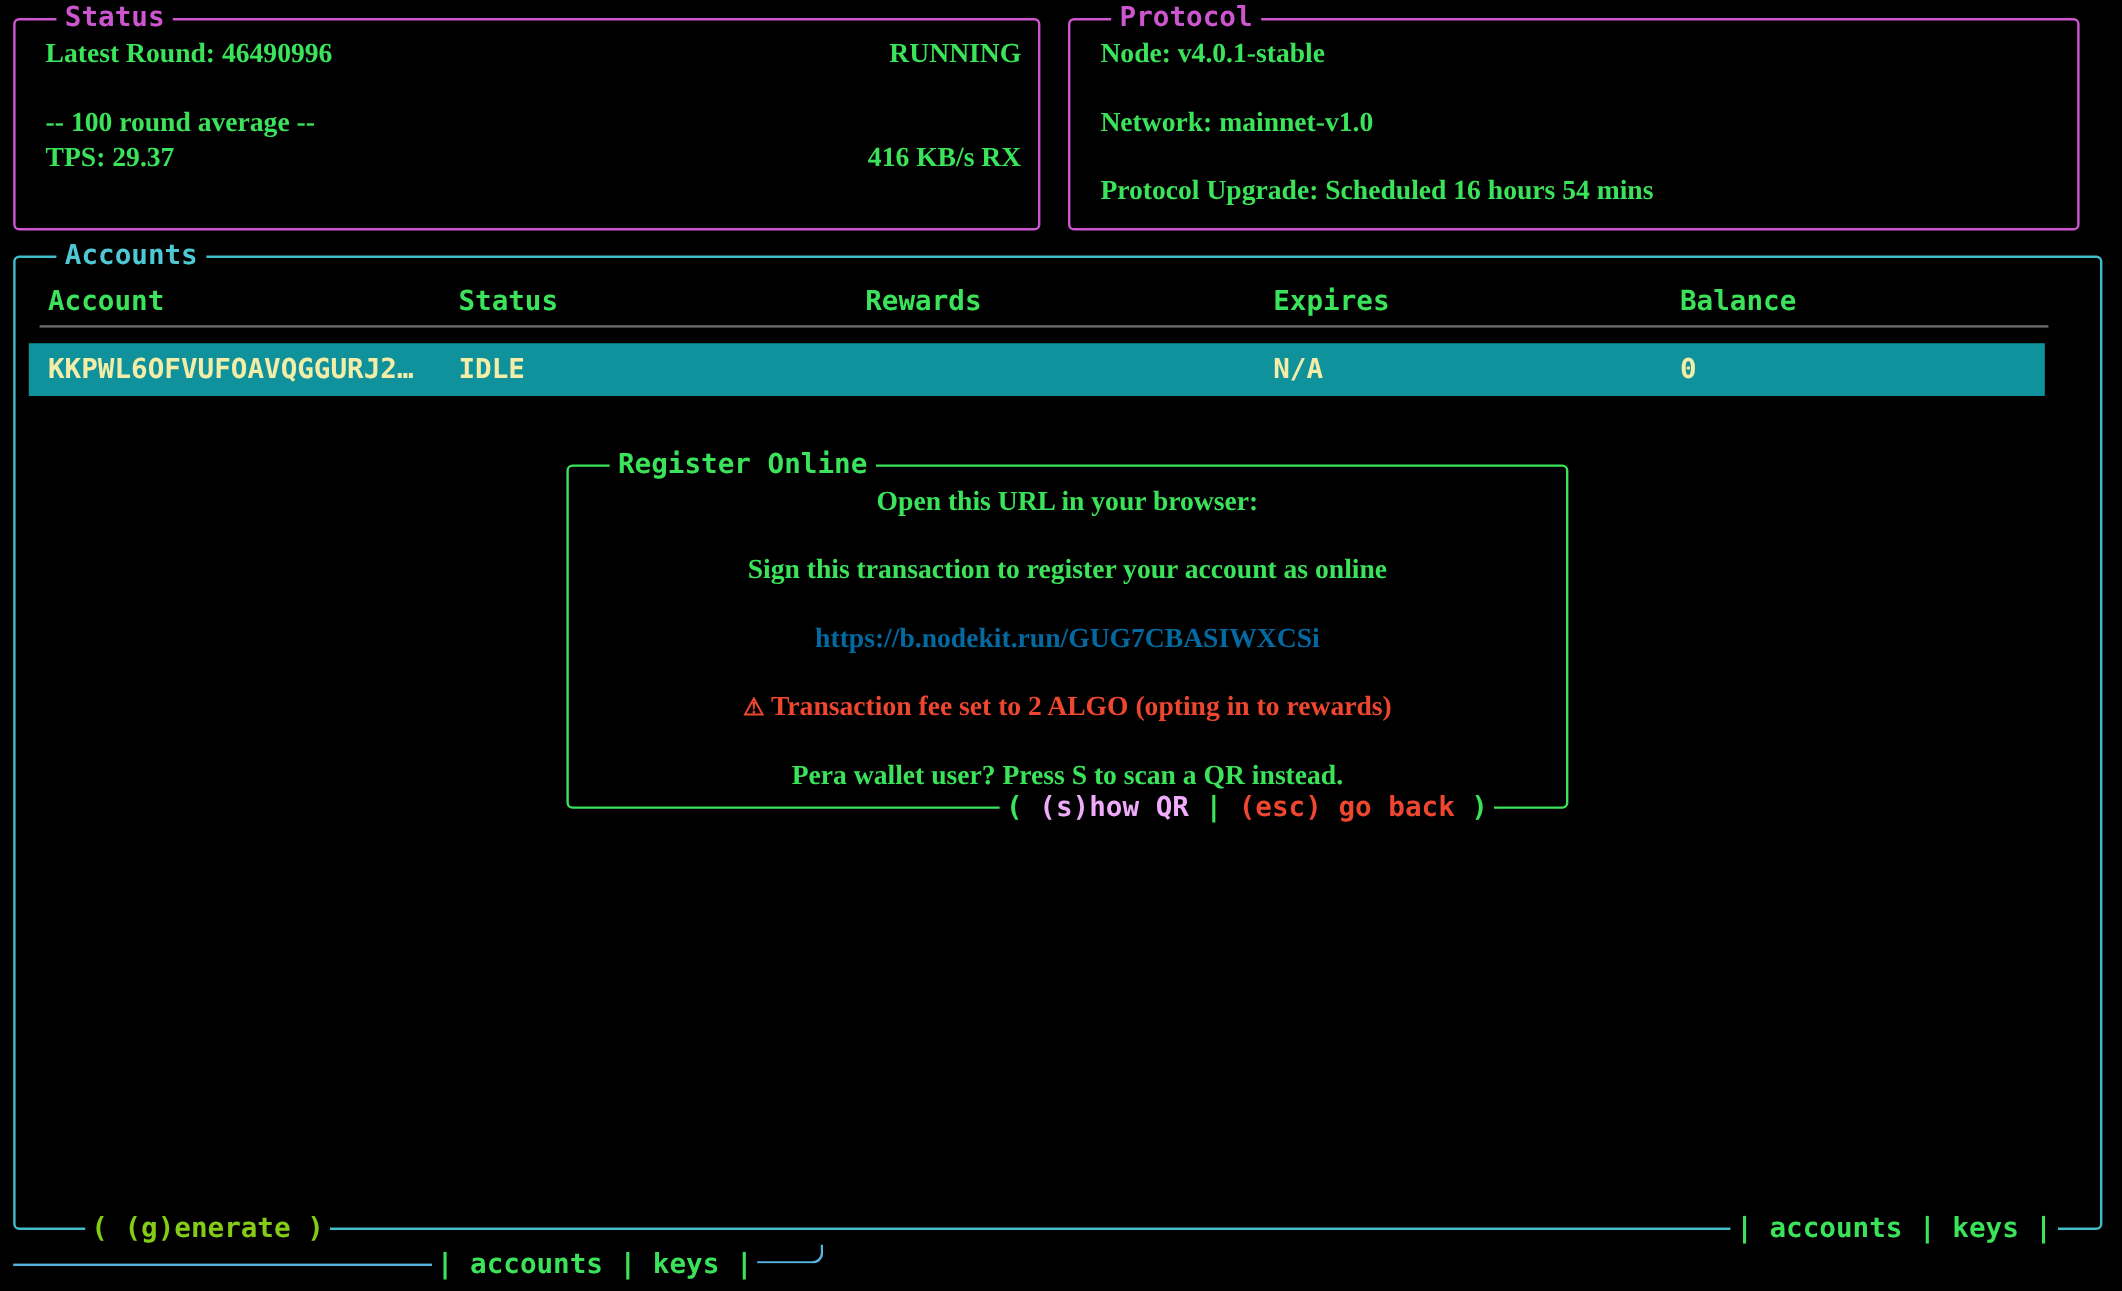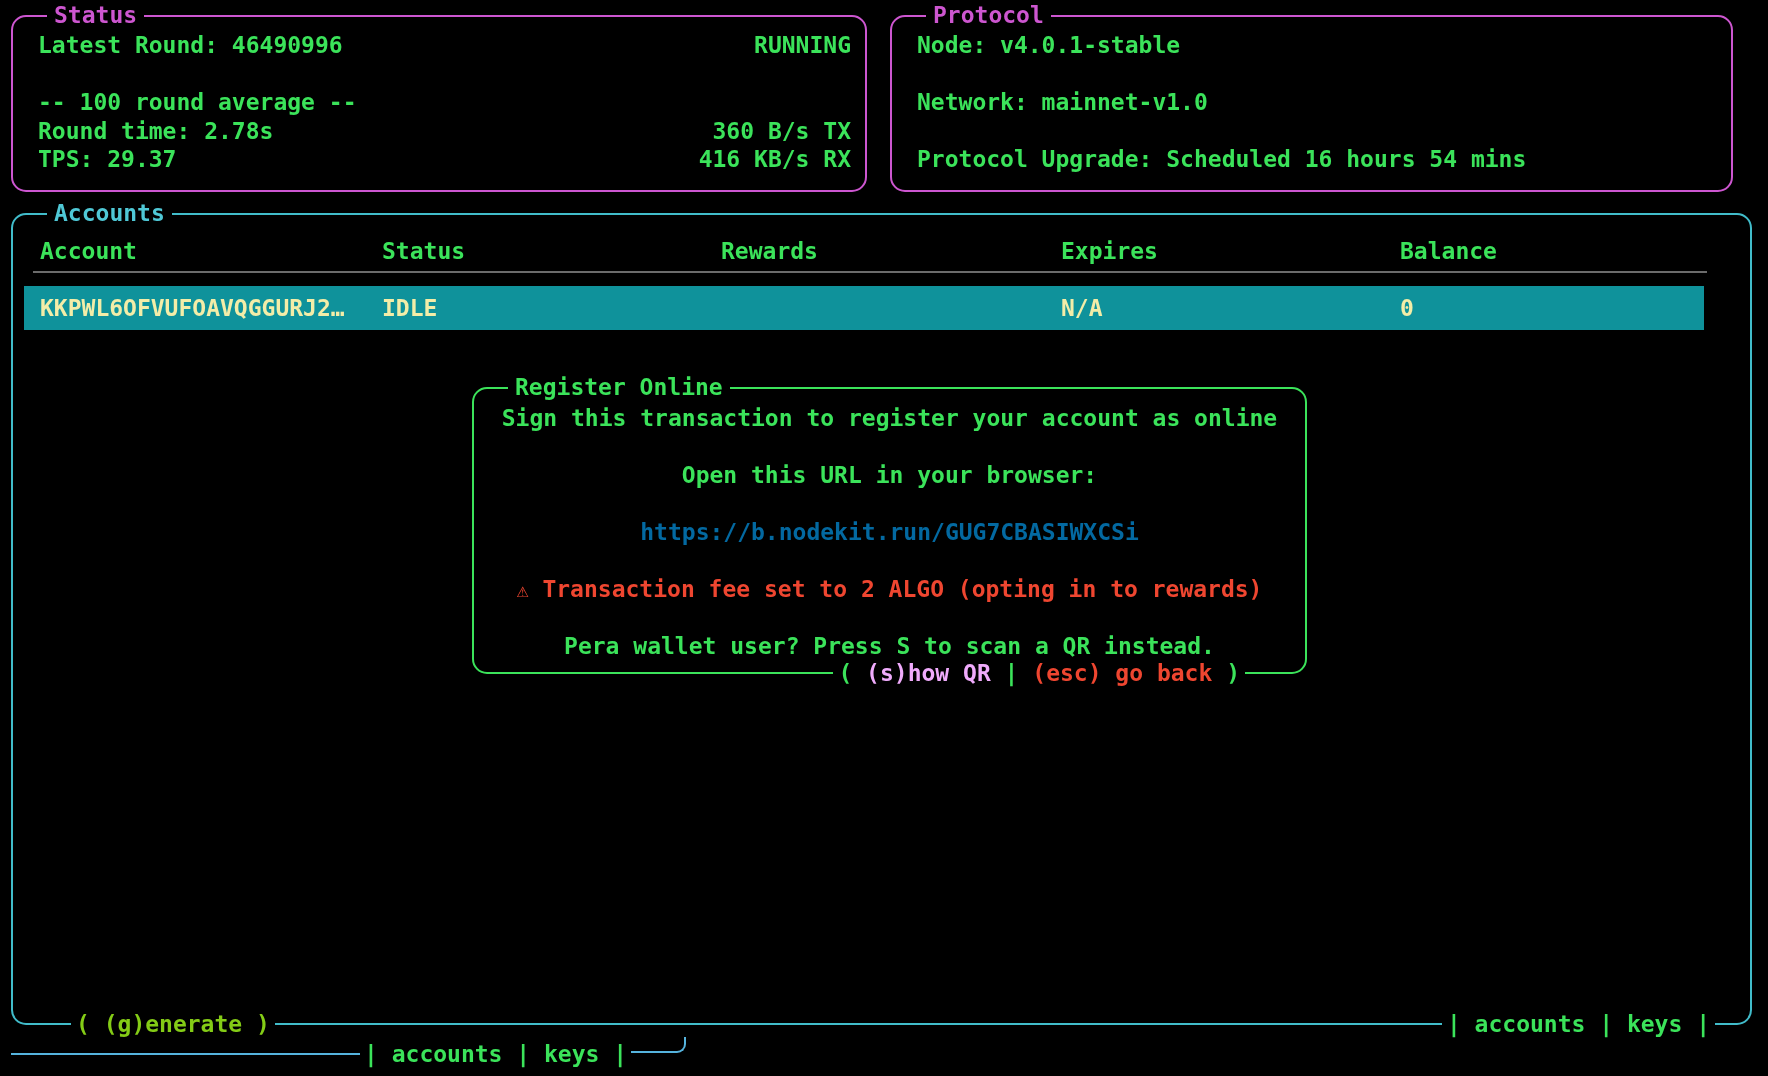--- a/index.html
+++ b/index.html
@@ -1,33 +1,33 @@
 <!DOCTYPE html>
 <html><head>
 <meta charset="utf-8">
 <style>
   html,body{margin:0;padding:0;background:#000;}
   body{
     position:relative;width:1768px;height:1076px;overflow:hidden;
     font-family:"DejaVu Sans Mono", monospace;
     font-size:23px;font-weight:bold;color:#3be35a;
   }
-  .box{position:absolute;border:2px solid;border-radius:15px;background:#000;box-sizing:border-box;}
+  .box{position:absolute;border:2px solid;border-radius:5px;background:#000;box-sizing:border-box;}
   .box-title{
     position:absolute;top:-16px;left:34px;background:#000;padding:0 7px;
     white-space:pre;line-height:28px;
   }
   .magenta{border-color:#cd56d0;}
   .magenta .box-title{color:#cd56d0;}
   .cyanbox{border-color:#41bcca;}
   .cyanbox .box-title{color:#4fc8d6;}
   .greenbox{border-color:#3be35a;}
   .greenbox .box-title{color:#3be35a;}
 
-  .pane-content{position:absolute;inset:0;padding-top:14px;}
+  .pane-content{position:absolute;inset:0;padding-top:14px;font-family:Liberation Serif, serif;}
   .trow{
     display:flex;justify-content:space-between;align-items:center;
     height:28.5px;padding:0 14px 0 25px;white-space:pre;
   }
 
   
   .acct-grid{
     display:grid;grid-template-columns:342px 339px 340px 339px 1fr;
     white-space:pre;align-items:center;
   }
@@ -72,24 +72,20 @@
   <div class="pane-content">
     <div class="trow">
       <span>Latest Round: 46490996</span>
       <span>RUNNING</span>
     </div>
     <div class="trow"></div>
     <div class="trow">
       <span>-- 100 round average --</span>
     </div>
     <div class="trow">
-      <span>Round time: 2.78s</span>
-      <span>360 B/s TX</span>
-    </div>
-    <div class="trow">
       <span>TPS: 29.37</span>
       <span>416 KB/s RX</span>
     </div>
   </div>
 </div>
 
 <div class="box magenta" style="left:890px;top:15px;width:843px;height:177px;">
   <span class="box-title">Protocol</span>
   <div class="pane-content">
     <div class="trow">
@@ -123,22 +119,22 @@
     <span>KKPWL6OFVUFOAVQGGURJ2…</span>
     <span>IDLE</span>
     <span></span>
     <span>N/A</span>
     <span>0</span>
   </div>
 
   <div class="box greenbox" style="left:459px;top:172px;width:835px;height:287px;">
     <span class="box-title">Register Online</span>
     <div class="pane-content" style="padding-top:15px;">
+      <div class="dlg-line">Open this URL in your browser:</div>
       <div class="dlg-line">Sign this transaction to register your account as online</div>
-      <div class="dlg-line">Open this URL in your browser:</div>
       <div class="dlg-line url">https://b.nodekit.run/GUG7CBASIWXCSi</div>
       <div class="dlg-line warn"><span class="warn-icon">⚠</span><span> Transaction fee set to 2 ALGO (opting in to rewards)</span></div>
       <div class="dlg-line">Pera wallet user? Press S to scan a QR instead.</div>
     </div>
     <span class="border-caption" style="bottom:-15px;right:60px;"><span class="green">( </span><span class="yellow">(s)how QR</span><span class="green"> | </span><span class="red">(esc) go back</span><span class="green"> )</span></span>
   </div>
 
   <span class="border-caption" style="bottom:-15px;left:58px;color:#84cc16;">( (g)enerate )</span>
   <span class="border-caption" style="bottom:-15px;right:35px;color:#3be35a;">| accounts | keys |</span>
 </div>

